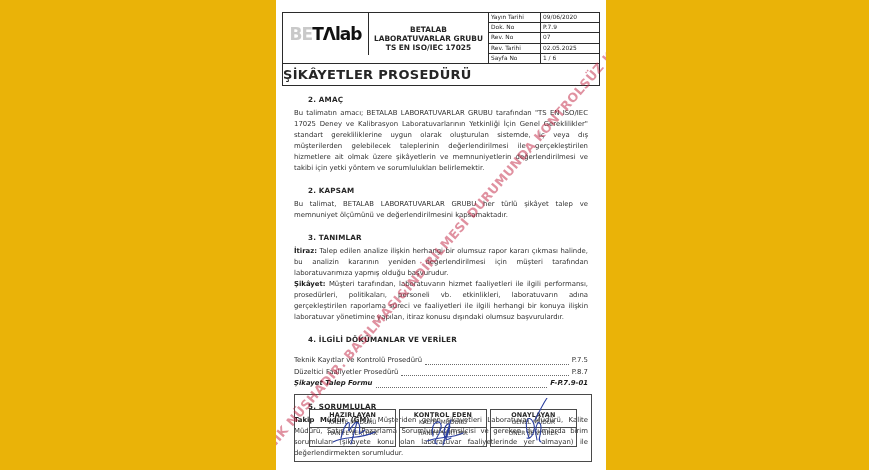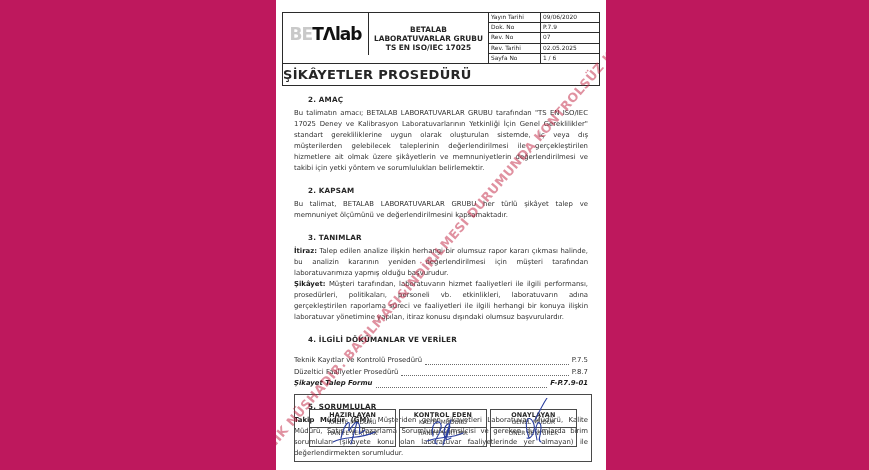--- a/index.html
+++ b/index.html
@@ -1,18 +1,18 @@
 <!DOCTYPE html>
 <html><head>
 <meta charset="utf-8">
 <style>
   * { box-sizing: border-box; margin: 0; padding: 0; }
   html,body { width:869px; height:470px; background:#ffffff; overflow:hidden;
               font-family:"DejaVu Sans", sans-serif; color:#262626; }
-  .canvas { position:relative; width:869px; height:470px; background:#be185d; }
+  .canvas { position:relative; width:869px; height:470px; background:#eab308; }
   .page { position:absolute; left:276px; top:0; width:330px; height:470px;
           background:#fff; padding:12px 6px 0 6px; overflow:hidden; }
 
   
   .hdr { border:1.3px solid #2b2b2b; }
   .hdr-top { display:flex; align-items:stretch; }
   .logo-cell { width:86px; border-right:1px solid #2b2b2b; display:flex;
                align-items:center; justify-content:center; height:42px; }
   .logo { font-size:17px; font-weight:bold; letter-spacing:-1px; }
   .logo .lt { color:#c9c9c9; }

